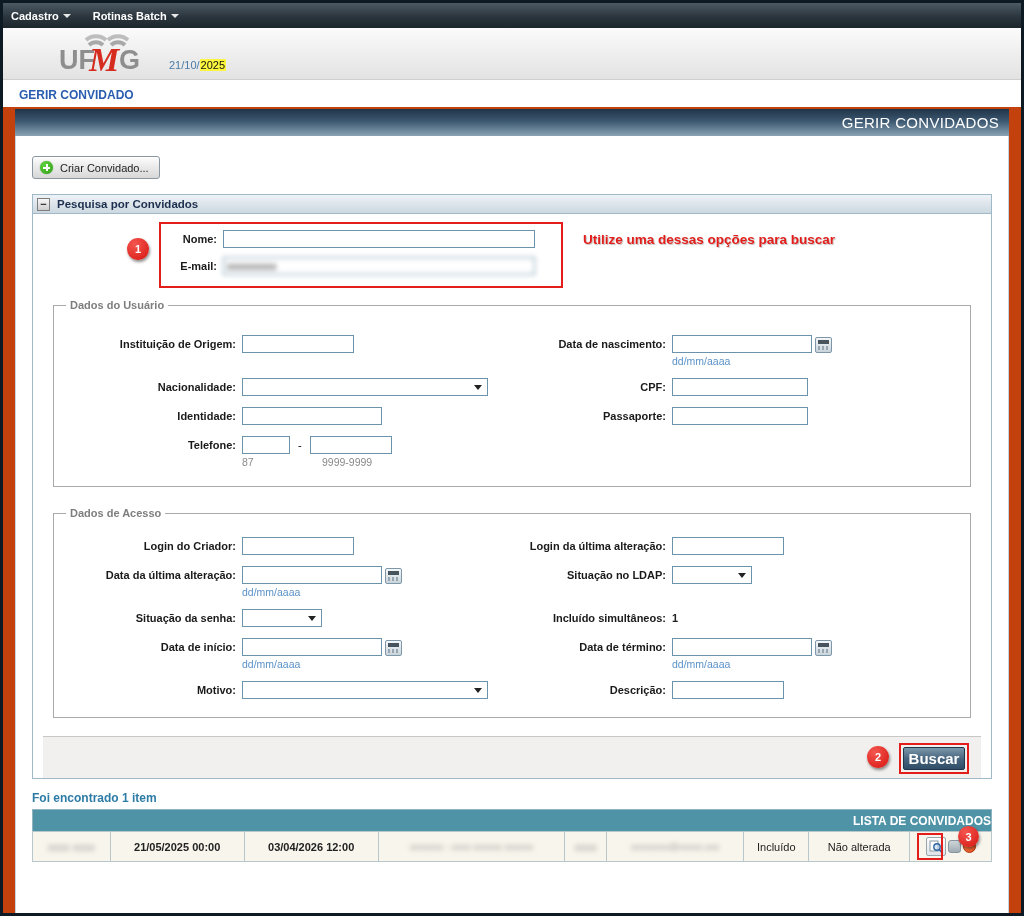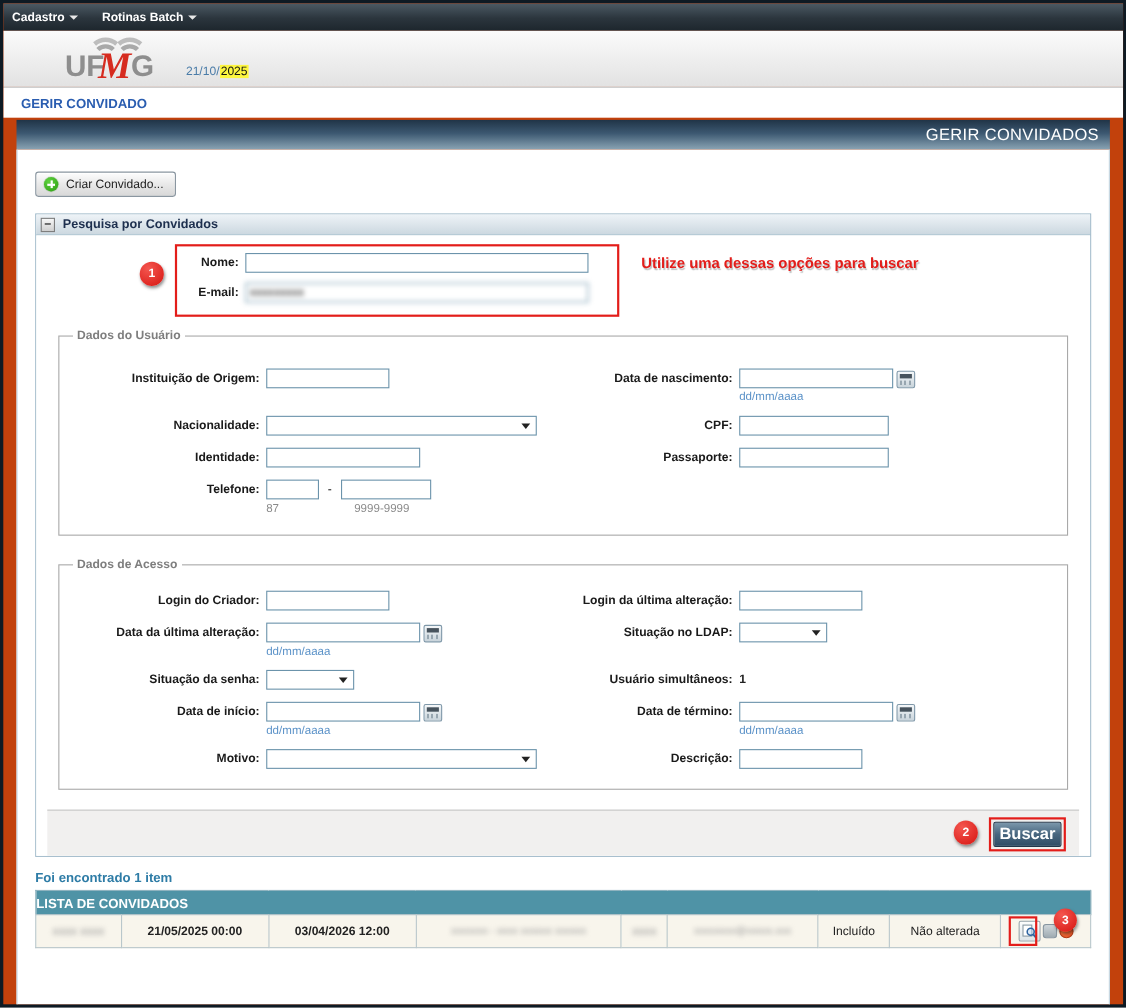--- a/index.html
+++ b/index.html
@@ -91,21 +91,21 @@
   
   .panel-foot { margin-top:18px; border-top:1px solid #c7c7c7; background:#f1f0ef; height:42px; position:relative; }
   .buscar-wrap { position:absolute; right:12px; top:6px; border:2px solid #e31d1a; padding:2px; }
   .btn-buscar { width:62px; height:23px; background:linear-gradient(#7b97ab,#48667f 50%,#2f4d66);
                 border:1px solid #20354a; color:#fff; font-weight:bold; font-size:15px; border-radius:2px; cursor:pointer;
                 font-family:"Liberation Sans",sans-serif; }
 
   
   .found { margin-top:12px; color:#2e7ca6; font-weight:bold; font-size:12px; }
   table.results { width:100%; border-collapse:collapse; margin-top:4px; border:1px solid #8fb3bf; }
-  .results .title-row td { background:#4f93a6; color:#fff; font-weight:bold; font-size:12px; text-align:left; height:22px; }
+  .results .title-row td { background:#4f93a6; color:#fff; font-weight:bold; font-size:12px; text-align:right; height:22px; }
   .results th { background:#4f93a6; color:#fff; font-weight:bold; font-size:10.5px; text-align:center;
                 border:1px solid #c3d5d9; padding:5px 3px; line-height:1.25; }
   .results td.cell { background:#f8f5ec; border:1px solid #b9c7cb; font-size:11px; text-align:center; padding:4px 3px; color:#222; height:30px; }
   .results td.bold { font-weight:bold; }
   .cmd-cell { position:relative; }
   .cmd-icons { display:flex; align-items:center; justify-content:center; gap:2px; }
   .icon-btn { width:20px; height:19px; border:1px solid #9aa6ad; background:linear-gradient(#fdfdfd,#dde4e8);
               border-radius:2px; display:flex; align-items:center; justify-content:center; cursor:pointer; }
   .mini-icon { width:13px; height:13px; border-radius:3px; }
   .mini-gray { background:linear-gradient(#cfd6da,#9fabb2); border:1px solid #8795a0; }
@@ -285,21 +285,21 @@
           </div>
 
           <div class="frow">
             <div class="half">
               <span class="lbl">Situação da senha:</span>
               <div class="sel" style="width:80px;">
                   <span class="chev"></span>
                 </div>
             </div>
             <div class="half">
-              <span class="lbl lbl-r">Usuário simultâneos:</span>
+              <span class="lbl lbl-r">Incluído simultâneos:</span>
               <span class="static-val">1</span>
             </div>
           </div>
 
           <div class="frow">
             <div class="half">
               <span class="lbl">Data de início:</span>
               <div class="stack">
                 <div class="inline">
                   <input class="txt" style="width: 140px;">

